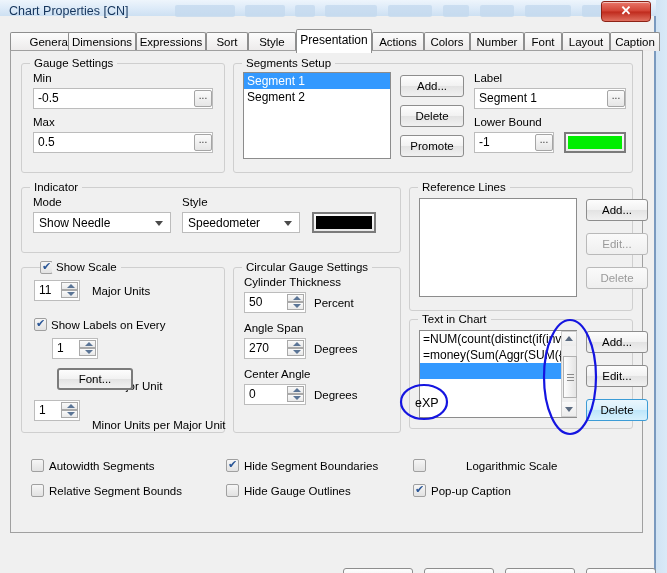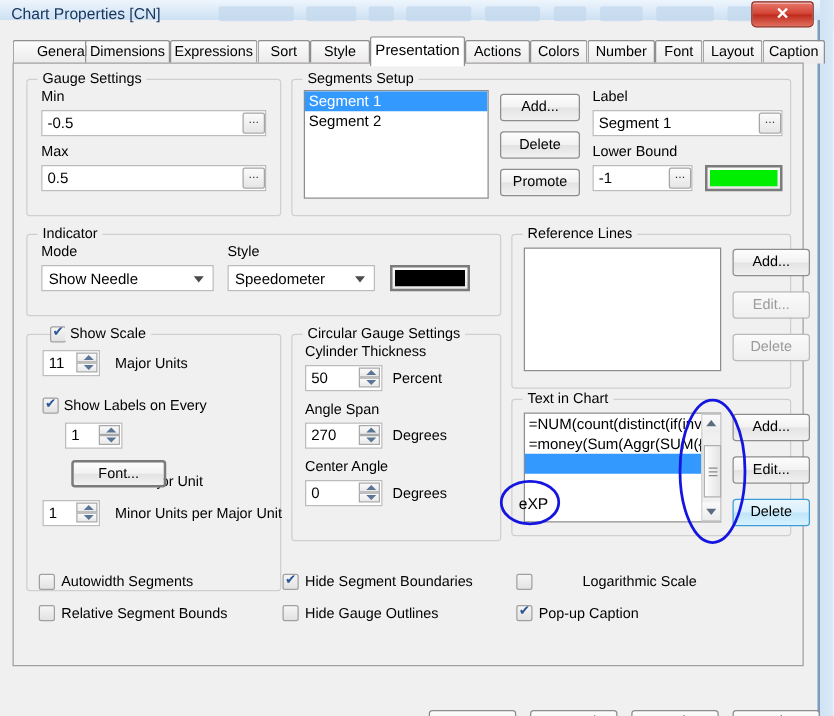--- a/index.html
+++ b/index.html
@@ -297,21 +297,21 @@
         <div class="group" style="left:398px; top:136px; width:224px; height:124px;">
           <div class="gtitle">Reference Lines</div>
 
           <div class="listbox" style="left:9px; top:10px; width:158px; height:99px;"></div>
 
           <div class="btn" style="left:176px; top:11px; width:62px; height:22px; line-height:20px;">Add...</div>
           <div class="btn disabled" style="left:176px; top:45px; width:62px; height:22px; line-height:20px;">Edit...</div>
           <div class="btn disabled" style="left:176px; top:79px; width:62px; height:22px; line-height:20px;">Delete</div>
         </div>
 
-        <div class="group" style="left:10px; top:216px; width:204px; height:206px;">
+        <div class="group" style="left:10px; top:216px; width:204px; height:166px;">
           <div class="cb checked" style="left:18px; top:-7px;"></div>
           <div class="gtitle" style="left:30px;">Show Scale</div>
 
           <div class="spin" style="left:12px; top:12px; width:46px;">
             <span class="sv">11</span>
             <span class="sbtns">
               <span class="sb up"></span>
               <span class="sb dn"></span>
             </span>
           </div>
@@ -331,21 +331,21 @@
 
           <div class="btn dark" style="left:35px; top:100px; width:76px; height:22px; line-height:18px;">Font...</div>
 
           <div class="spin" style="left:12px; top:132px; width:46px;">
             <span class="sv">1</span>
             <span class="sbtns">
               <span class="sb up"></span>
               <span class="sb dn"></span>
             </span>
           </div>
-          <div class="lbl" style="left:70px; top:137px;">Minor Units per Major Unit</div>
+          <div class="lbl" style="left:70px; top:151px;">Minor Units per Major Unit</div>
         </div>
 
         <div class="group" style="left:222px; top:216px; width:168px; height:166px;">
           <div class="gtitle">Circular Gauge Settings</div>
 
           <div class="lbl" style="left:10px; top:8px;">Cylinder Thickness</div>
           <div class="spin" style="left:10px; top:24px; width:62px;">
             <span class="sv">50</span>
             <span class="sbtns">
               <span class="sb up"></span>

